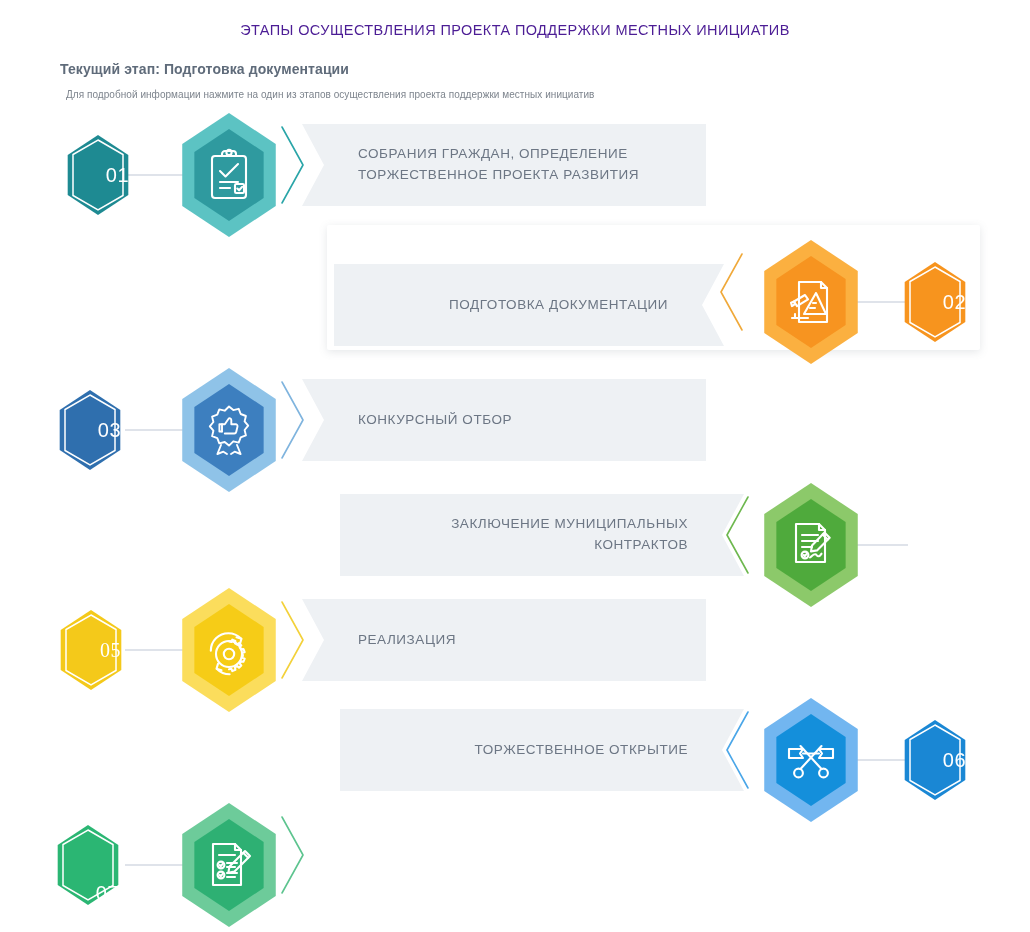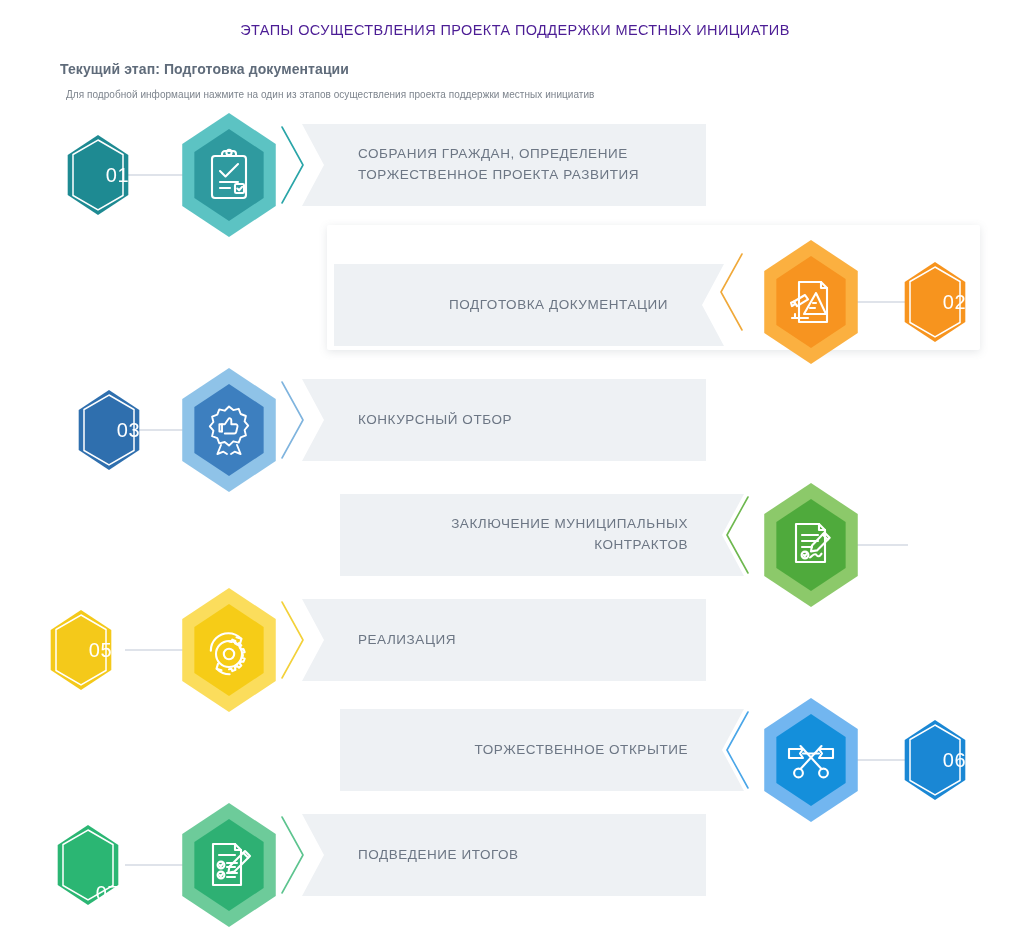--- a/index.html
+++ b/index.html
@@ -282,21 +282,21 @@
         <div class="icon-holder">
     <svg width="52" height="54" viewBox="0 0 52 54" fill="none" stroke="#ffffff" stroke-width="1.9" stroke-linecap="round" stroke-linejoin="round">
       <path d="M26 3.5l4.3 3.6 5.4-1.3 2 5.2 5.2 2-1.3 5.4 3.6 4.3-3.6 4.3 1.3 5.4-5.2 2-2 5.2-5.4-1.3L26 42.6l-4.3-3.6-5.4 1.3-2-5.2-5.2-2 1.3-5.4L6.8 23.3l3.6-4.3-1.3-5.4 5.2-2 2-5.2 5.4 1.3z"></path>
       <path d="M19 28.5v-7.2h2.8l3.6-5.3c.9-1.3 2.9-.7 2.9.9v4.4h4.4c1.2 0 2.1 1.1 1.8 2.3l-1.3 5.4c-.2.9-1 1.5-1.9 1.5h-9.5"></path>
       <path d="M19 21.3h-2.6v7.2H19"></path>
       <path d="M18 42l-3.6 9 6-2.3 3.6 2.3"></path>
       <path d="M34 42l3.6 9-6-2.3-3.6 2.3"></path>
     </svg>
         </div>
       </div>
-      <div class="num-hex" style="left: 74px;">
+      <div class="num-hex" style="left: 55px;">
         <div class="hex-body" style="background: rgb(47, 111, 174);"></div>
         <div class="hex-ring-svg"><svg width="70" height="80" viewBox="0 0 70 80" fill="none">
             <polygon points="35,5 60,19.5 60,60.5 35,75 10,60.5 10,19.5" stroke="#ffffff" stroke-width="1.5" fill="none"></polygon>
           </svg></div>
         <span class="num-text">03</span>
       </div>
     </div>
     <div class="step-row" style="top: 480px;">
       <div class="bar right-origin">
         <div class="bar-label">ЗАКЛЮЧЕНИЕ МУНИЦИПАЛЬНЫХ КОНТРАКТОВ</div>
@@ -344,21 +344,21 @@
       <path d="M26 17.5l2.4.5.9-2.3 3.1 1.3-.4 2.4 2.2 1.3 1.8-1.6 2.3 2.3-1.6 1.8 1.3 2.2 2.4-.4 1.3 3.1-2.3.9.5 2.4-.5 2.4 2.3.9-1.3 3.1-2.4-.4-1.3 2.2 1.6 1.8-2.3 2.3-1.8-1.6-2.2 1.3.4 2.4-3.1 1.3-.9-2.3-2.4.5"></path>
       <circle cx="26" cy="30" r="13" stroke-dasharray="0"></circle>
       <circle cx="26" cy="30" r="5.2"></circle>
       <path d="M38 14.5c-3.2-3.3-7.7-5.3-12.6-5.3-9.7 0-17.6 7.9-17.6 17.6"></path>
       <path d="M33.5 13.3l5 1.4-1.5 5"></path>
       <path d="M14 45c3.2 3.3 7.7 5.3 12.6 5.3"></path>
       <path d="M18.5 46.2l-5-1.4 1.5-5"></path>
     </svg>
         </div>
       </div>
-      <div class="num-hex" style="left: 46px;">
+      <div class="num-hex" style="left: 56px; font-family: Liberation Serif, serif;">
         <div class="hex-body" style="background: rgb(244, 201, 26);"></div>
         <div class="hex-ring-svg"><svg width="70" height="80" viewBox="0 0 70 80" fill="none">
             <polygon points="35,5 60,19.5 60,60.5 35,75 10,60.5 10,19.5" stroke="#ffffff" stroke-width="1.5" fill="none"></polygon>
           </svg></div>
         <span class="num-text">05</span>
       </div>
     </div>
     <div class="step-row" style="top: 695px;">
       <div class="bar right-origin">
         <div class="bar-label">ТОРЖЕСТВЕННОЕ ОТКРЫТИЕ</div>
@@ -386,23 +386,20 @@
       </div>
       <div class="num-hex" style="left: 900px;">
         <div class="hex-body" style="background: rgb(26, 135, 212);"></div>
         <div class="hex-ring-svg"><svg width="70" height="80" viewBox="0 0 70 80" fill="none">
             <polygon points="35,5 60,19.5 60,60.5 35,75 10,60.5 10,19.5" stroke="#ffffff" stroke-width="1.5" fill="none"></polygon>
           </svg></div>
         <span class="num-text">06</span>
       </div>
     </div>
     <div class="step-row" style="top: 800px;">
-      <div class="bar left-origin">
-        <div class="bar-label">ПОДВЕДЕНИЕ ИТОГОВ</div>
-      </div>
       <div class="chev-outline" style="left: 278px;">
         <svg width="30" height="82" viewBox="0 0 30 82" fill="none">
           <path d="M4 3 L25 41 L4 79" stroke="#5dc48f" stroke-width="1.6" stroke-linecap="round" stroke-linejoin="round"></path>
         </svg>
       </div>
       <div class="connector" style="left: 125px; width: 58px;"></div>
       <div class="hex hex-outer" style="left: 175px; background: rgb(109, 203, 154);"></div>
       <div style="position: absolute; left: 175px; top: 0px; width: 108px; height: 130px;">
         <div class="hex hex-inner" style="background: rgb(46, 176, 115);"></div>
         <div class="icon-holder">

